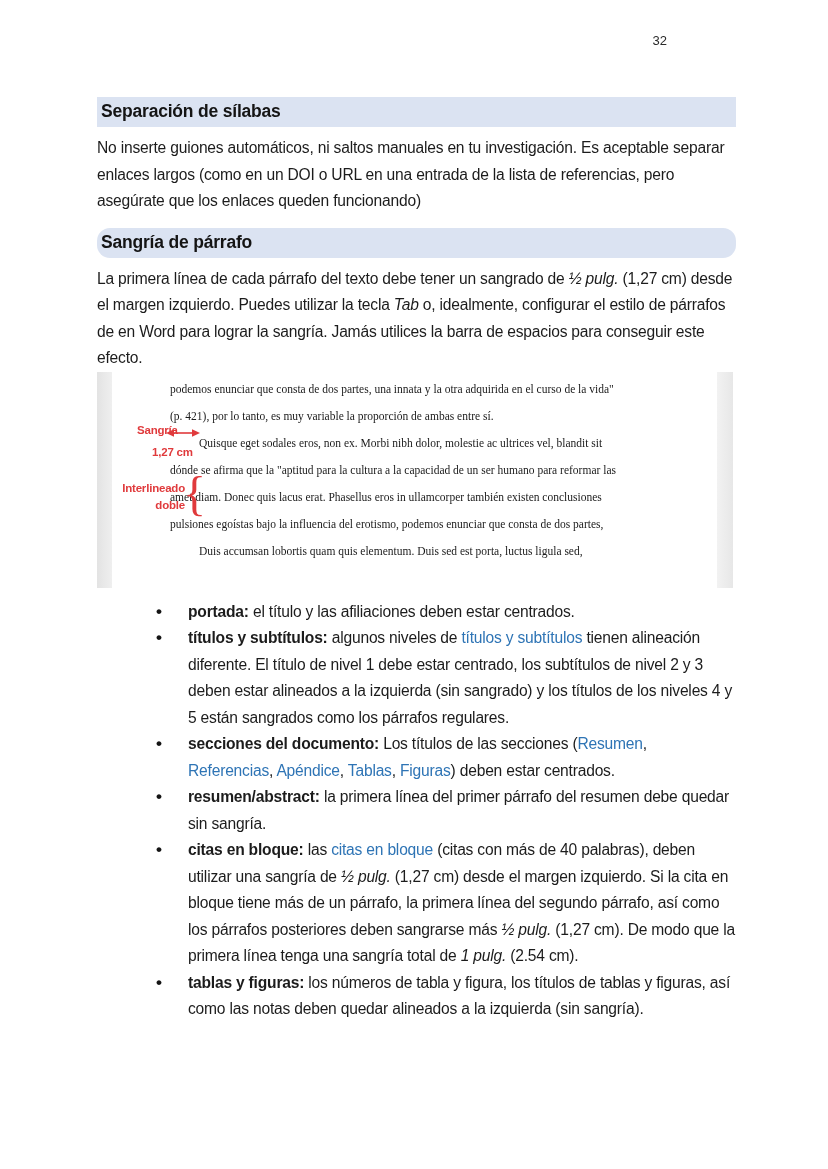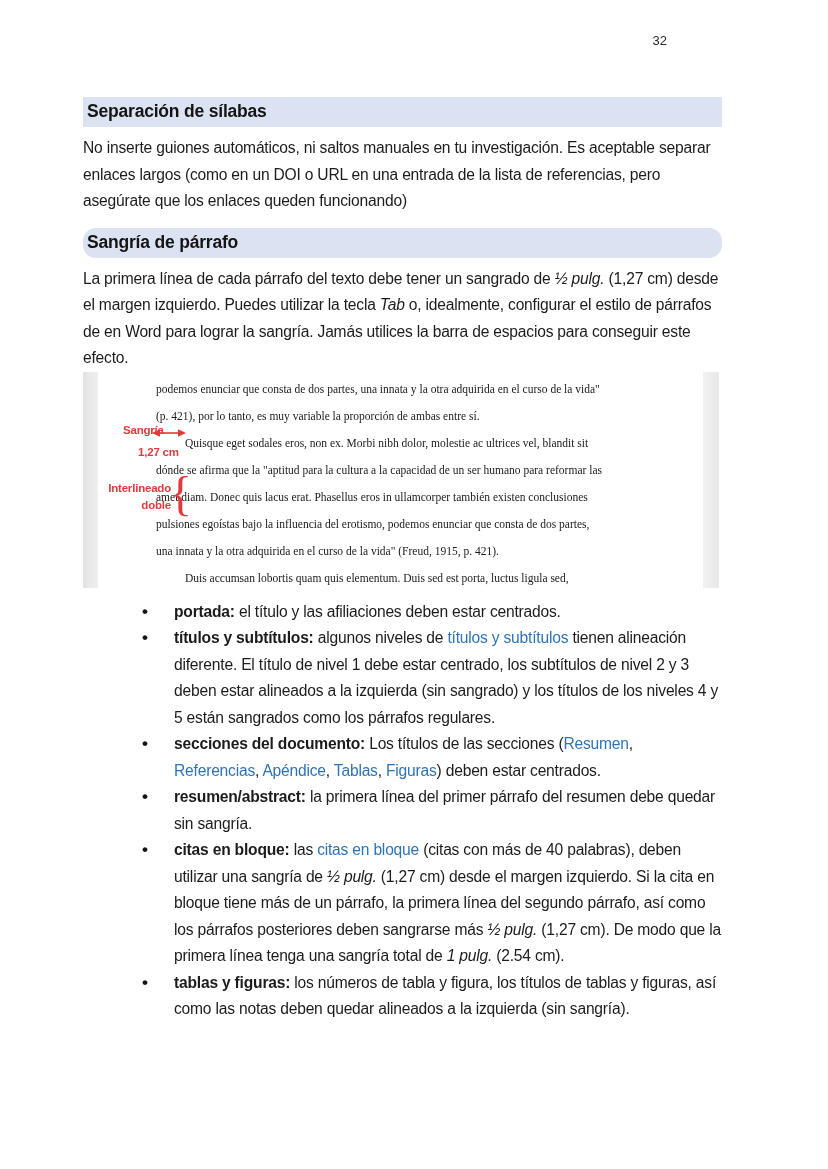--- a/index.html
+++ b/index.html
@@ -9,21 +9,21 @@
     background:#ffffff;
     font-family:"Liberation Sans",sans-serif;
     color:#1c1c1c;
     overflow:hidden;
   }
   .page-number{
     position:absolute;top:33px;right:97px;
     font-size:13px;color:#2a2a2a;
   }
   .content{
-    position:absolute;left:83px;top:0;width:639px;
+    position:absolute;left:97px;top:0;width:639px;
   }
   .heading{
     background:#dbe3f2;
     font-size:17.5px;font-weight:bold;color:#141414;
     letter-spacing:-0.2px;
     padding:4px 6px 6px 4px;margin:0;
     line-height:20px;
   }
   .h-first{margin-top:97px;}
   .h-second{margin-top:13px;border-radius:13px;}
@@ -104,21 +104,20 @@
       <div class="edge-left"></div>
       <div class="edge-right"></div>
 
       <div class="example-lines">
         <div class="ex-line">podemos enunciar que consta de dos partes, una innata y la otra adquirida en el curso de la vida"</div>
         <div class="ex-line">(p. 421), por lo tanto, es muy variable la proporción de ambas entre sí.</div>
         <div class="ex-line indent">Quisque eget sodales eros, non ex. Morbi nibh dolor, molestie ac ultrices vel, blandit sit</div>
         <div class="ex-line">dónde se afirma que la "aptitud para la cultura a la capacidad de un ser humano para reformar las</div>
         <div class="ex-line">amet diam. Donec quis lacus erat. Phasellus eros in ullamcorper también existen conclusiones</div>
         <div class="ex-line">pulsiones egoístas bajo la influencia del erotismo, podemos enunciar que consta de dos partes,</div>
-        <div class="ex-line">una innata y la otra adquirida en el curso de la vida" (Freud, 1915, p. 421).</div>
         <div class="ex-line indent">Duis accumsan lobortis quam quis elementum. Duis sed est porta, luctus ligula sed,</div>
       </div>
 
       <div class="ann ann-sangria-label">Sangría</div>
 
       <div class="ann ann-arrow">
         <svg width="34" height="10" viewBox="0 0 34 10" xmlns="http://www.w3.org/2000/svg">
           <line x1="4" y1="5" x2="30" y2="5" stroke="#e03a3c" stroke-width="1.6"></line>
           <path d="M0 5 L8 1.3 L8 8.7 Z" fill="#e03a3c"></path>
           <path d="M34 5 L26 1.3 L26 8.7 Z" fill="#e03a3c"></path>

